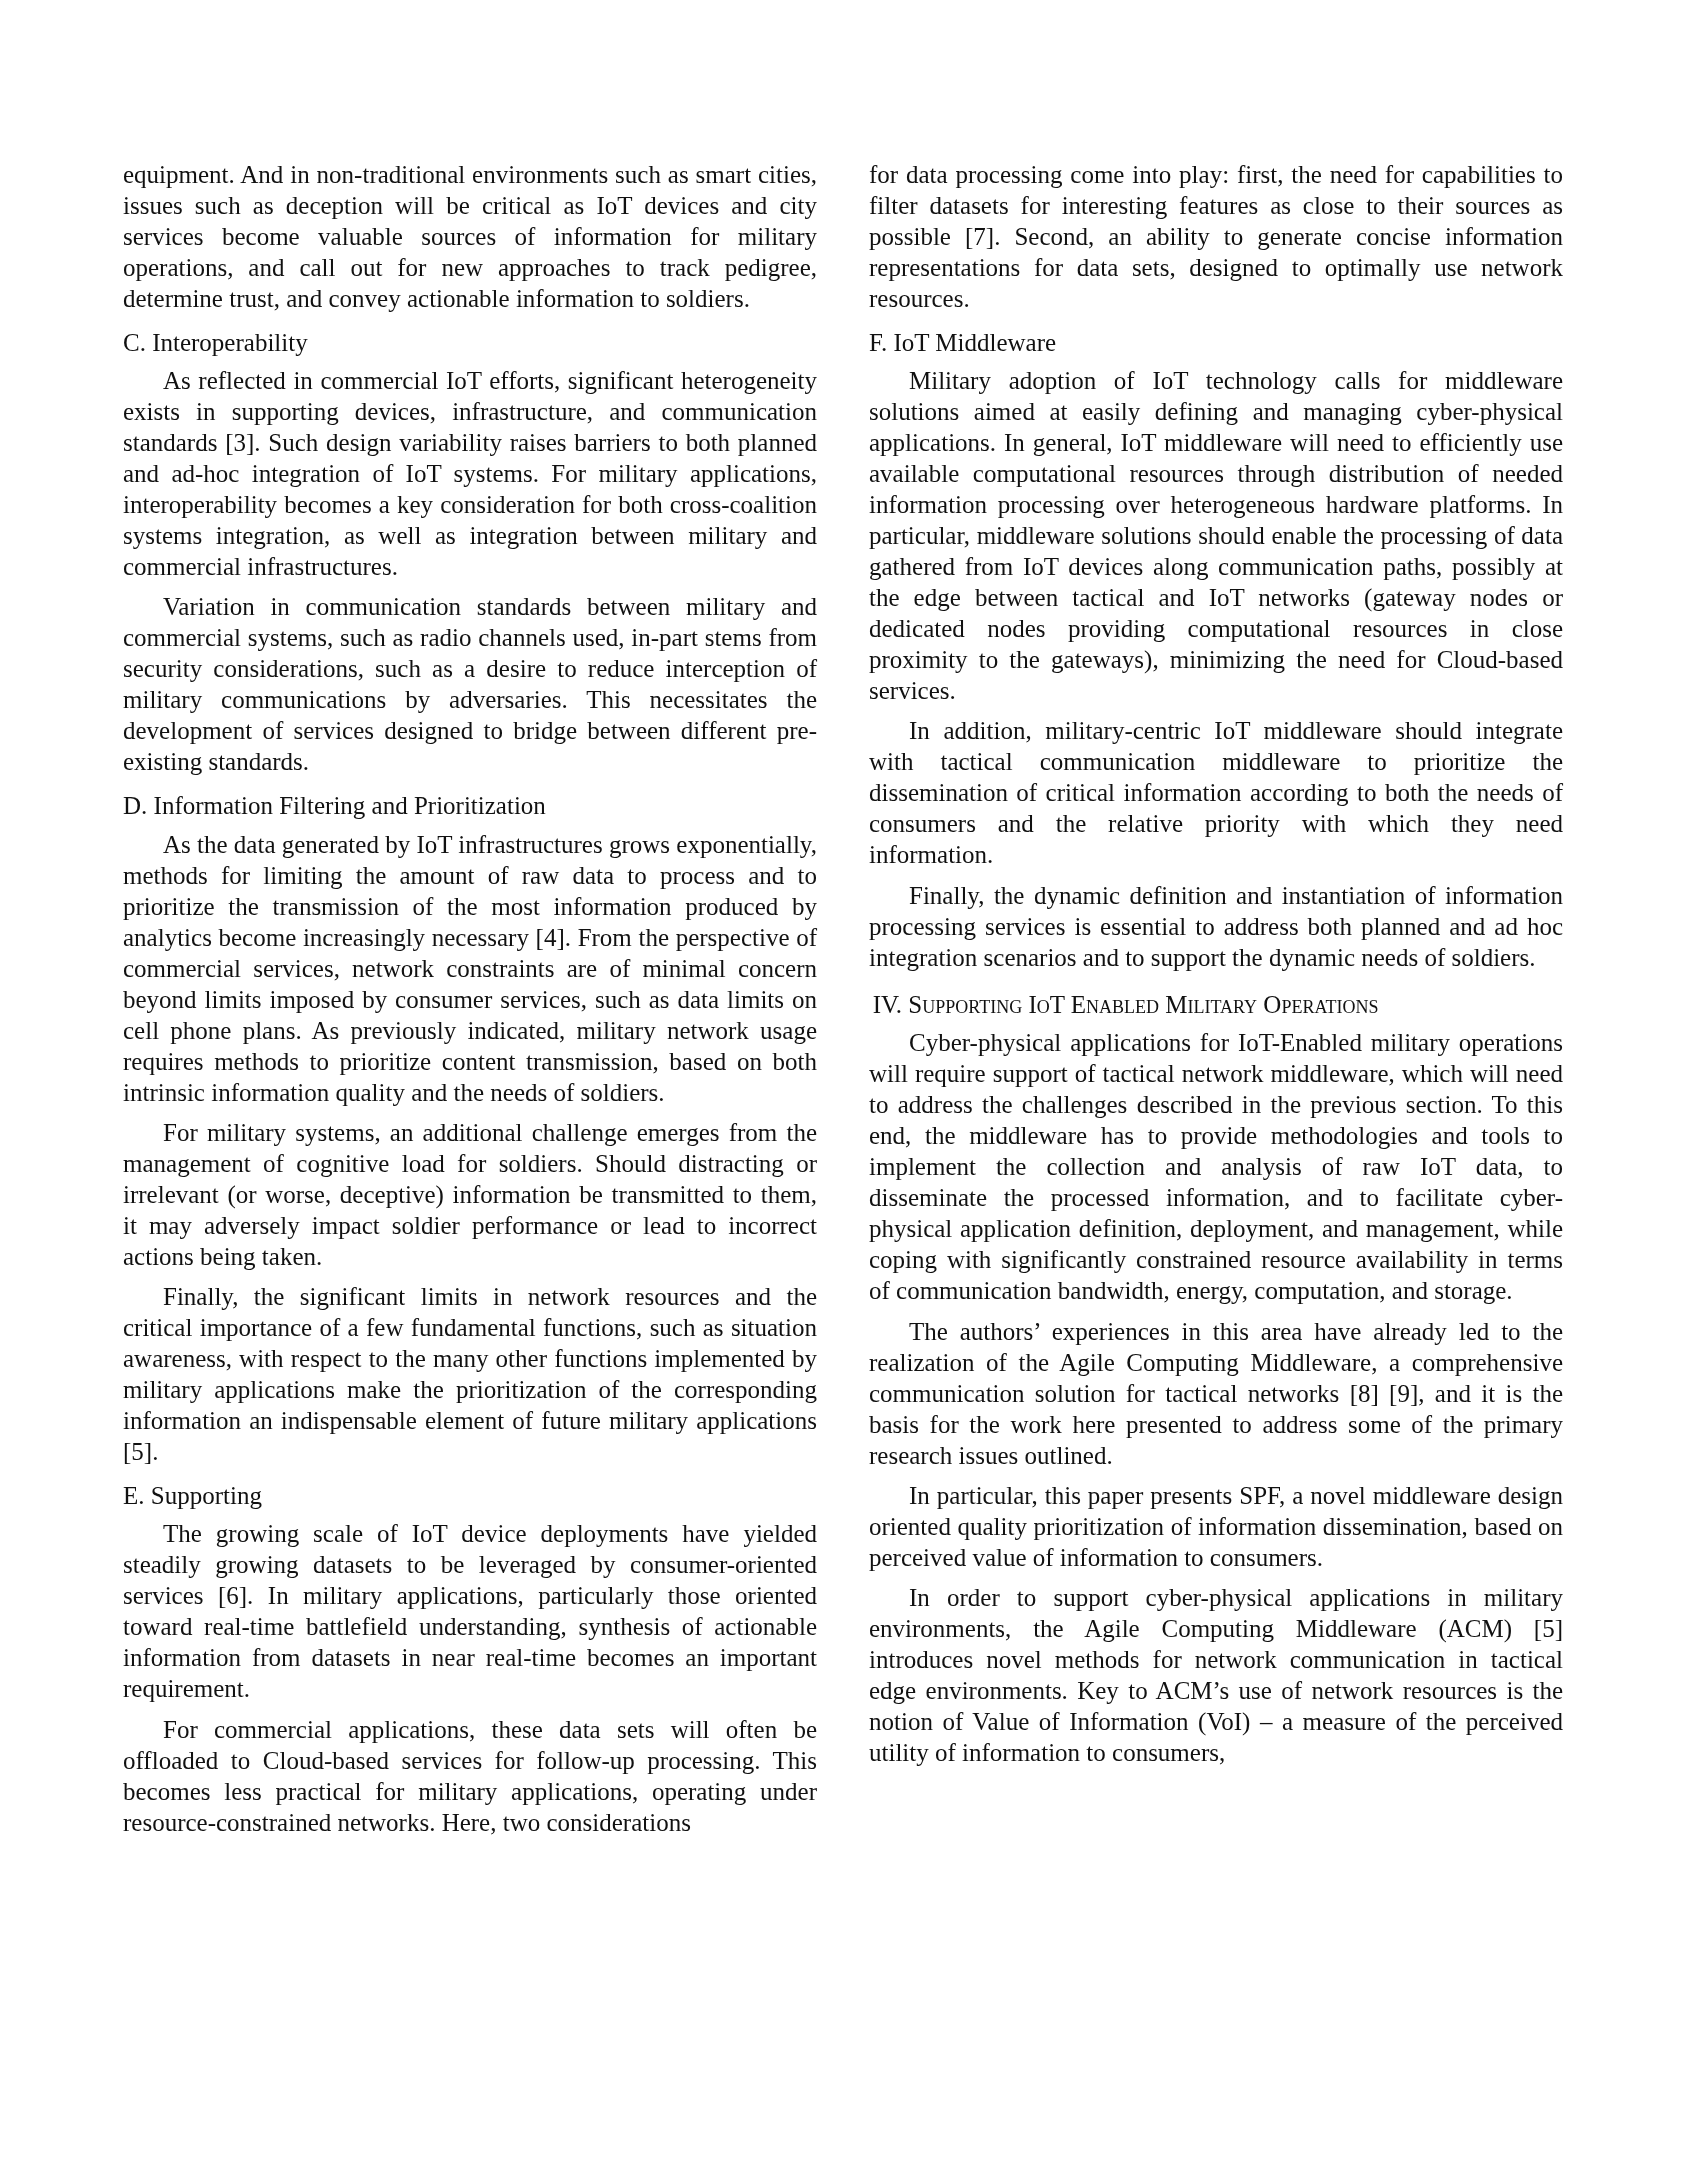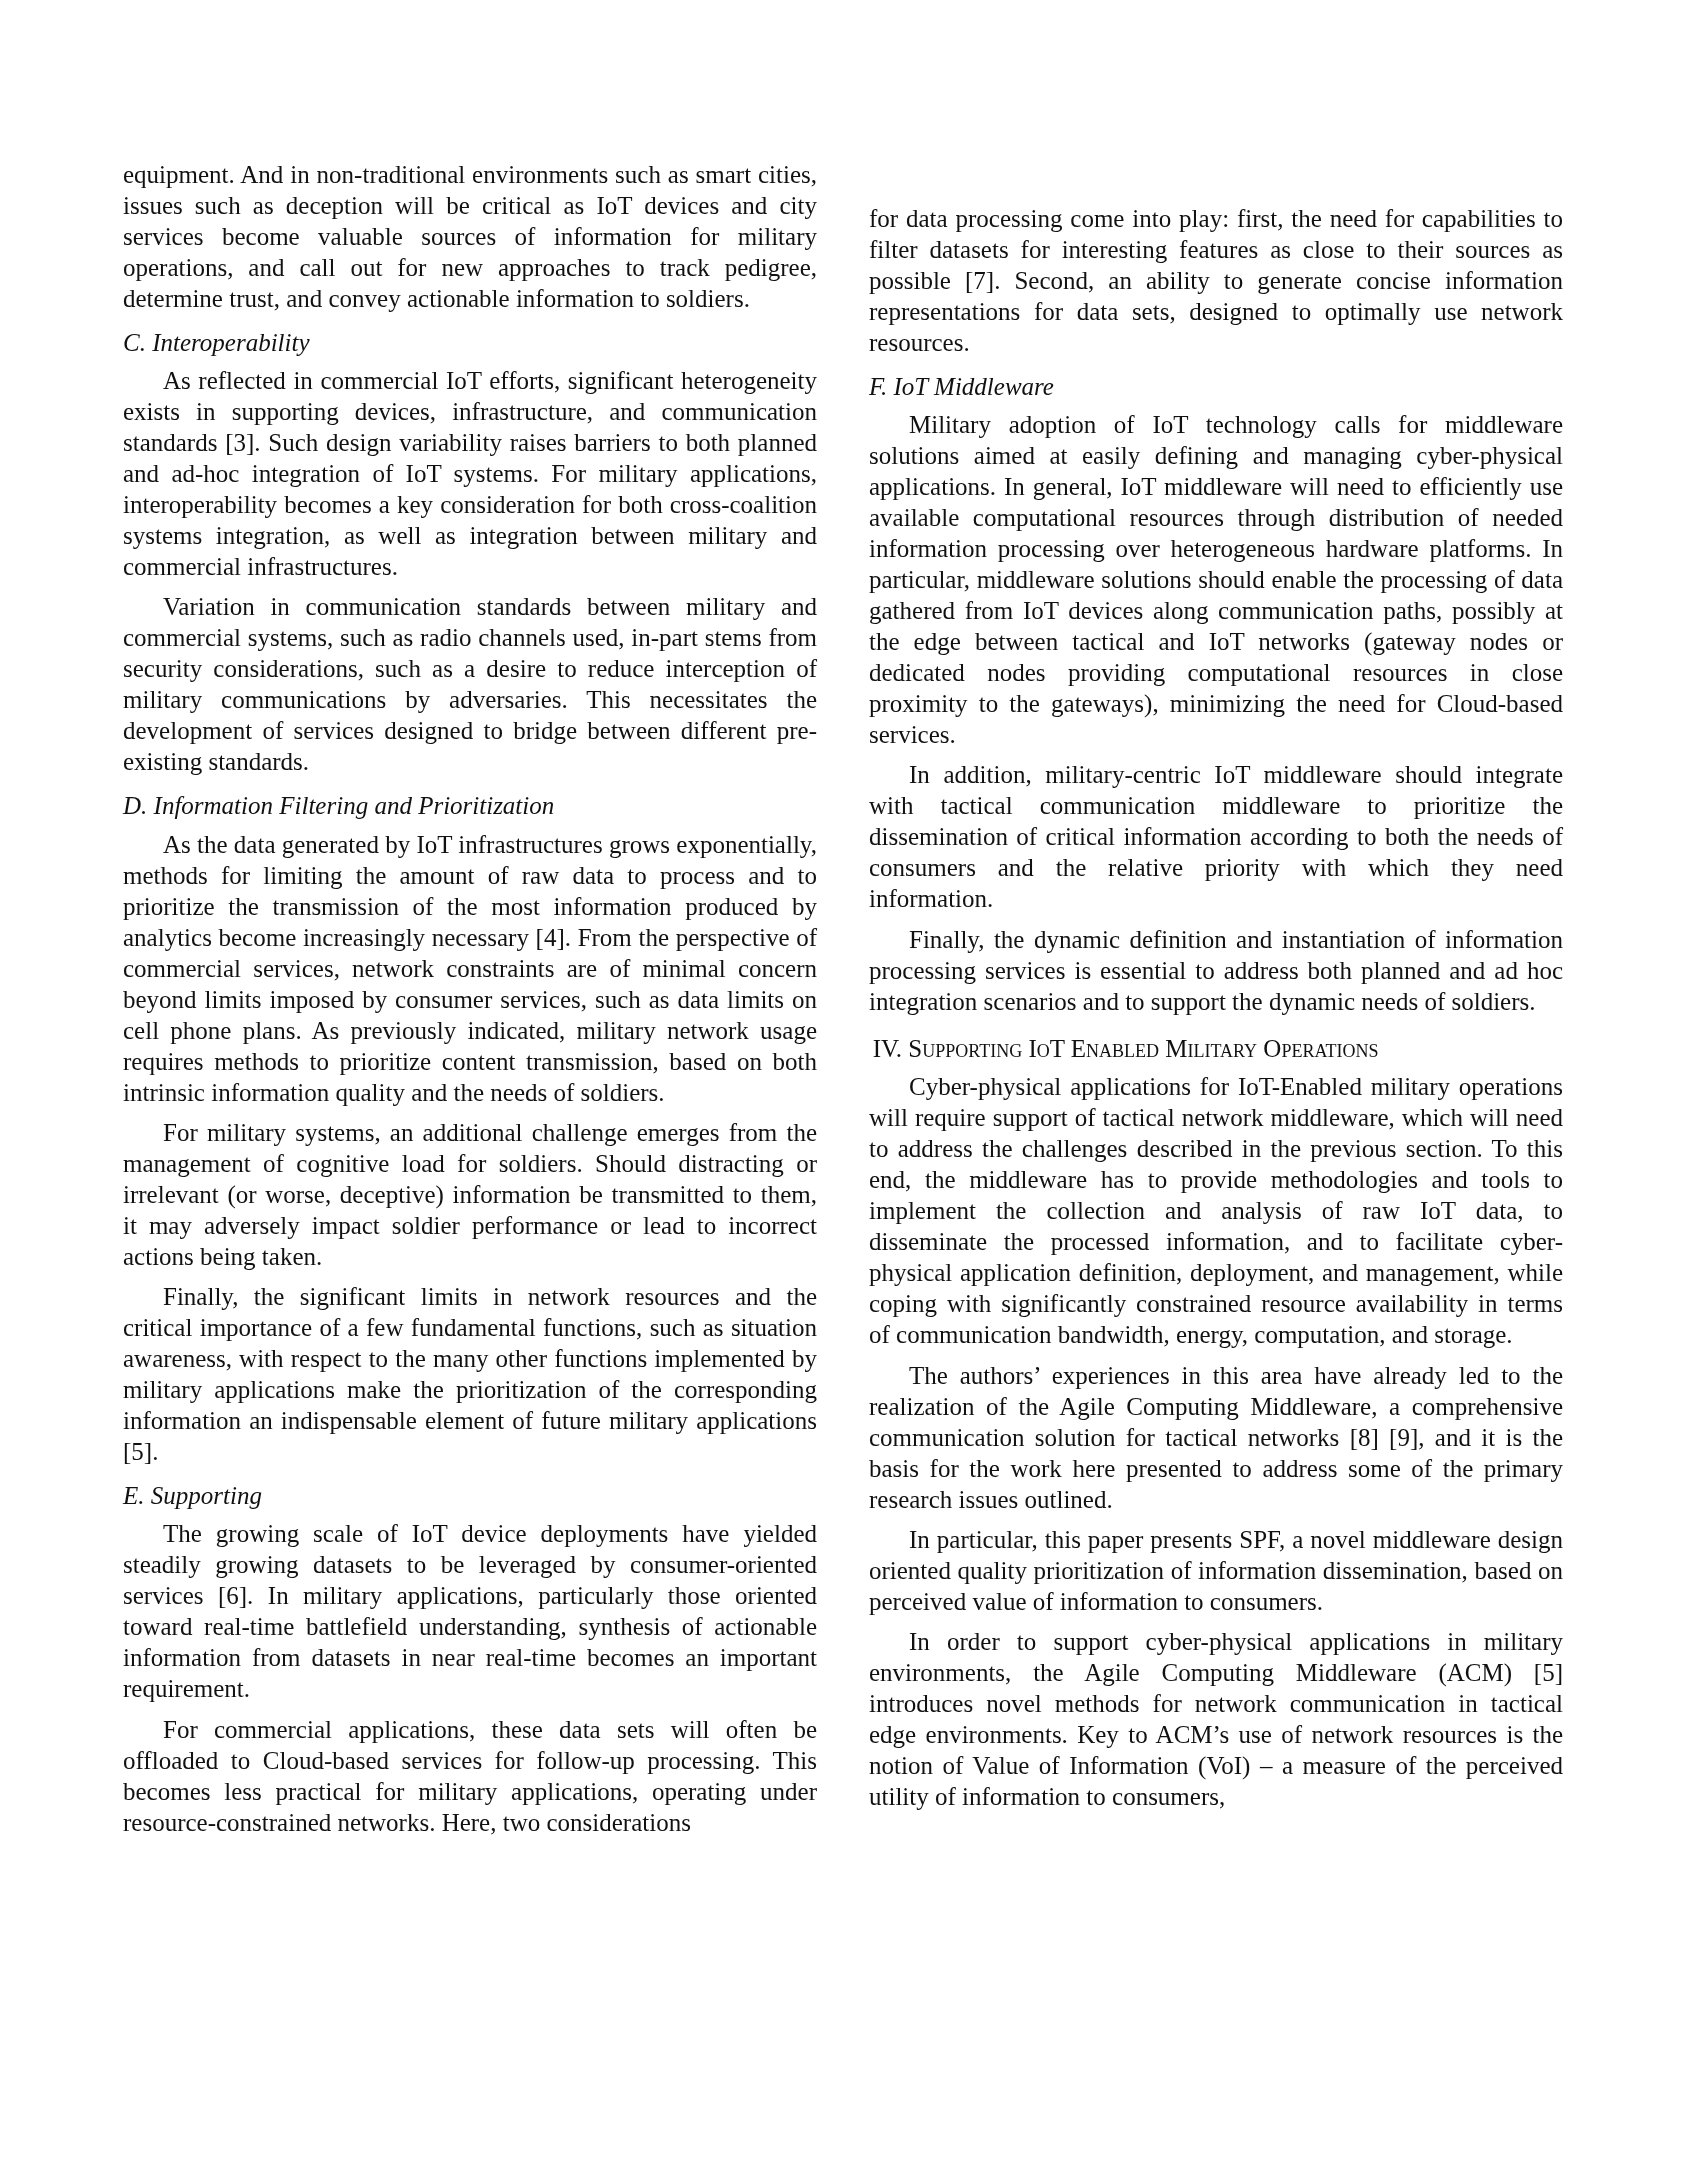--- a/index.html
+++ b/index.html
@@ -15,32 +15,31 @@
     position: absolute;
     left: 0; top: 12px;
     width: 1686px; height: 1938px;
   }
   .column {
     position: absolute;
     top: 147px;
     width: 694px;
   }
   .col-left { left: 123px; }
-  .col-right { left: 869px; margin-top: 44px; }
+  .col-right { left: 869px; }
   .column p {
     margin: 0 0 9.2px 0;
     font-size: 25px;
     line-height: 31px;
     text-align: justify;
     text-indent: 40px;
     hyphens: none;
   }
   .column p.noindent { text-indent: 0; }
   .subhead {
-    font-style: italic;
     font-size: 25px;
     line-height: 31px;
     margin: 13px 0 7.3px 0;
   }
   .subhead.hang {
     padding-left: 40px;
     text-indent: -40px;
   }
   .sechead {
     font-size: 25px;

